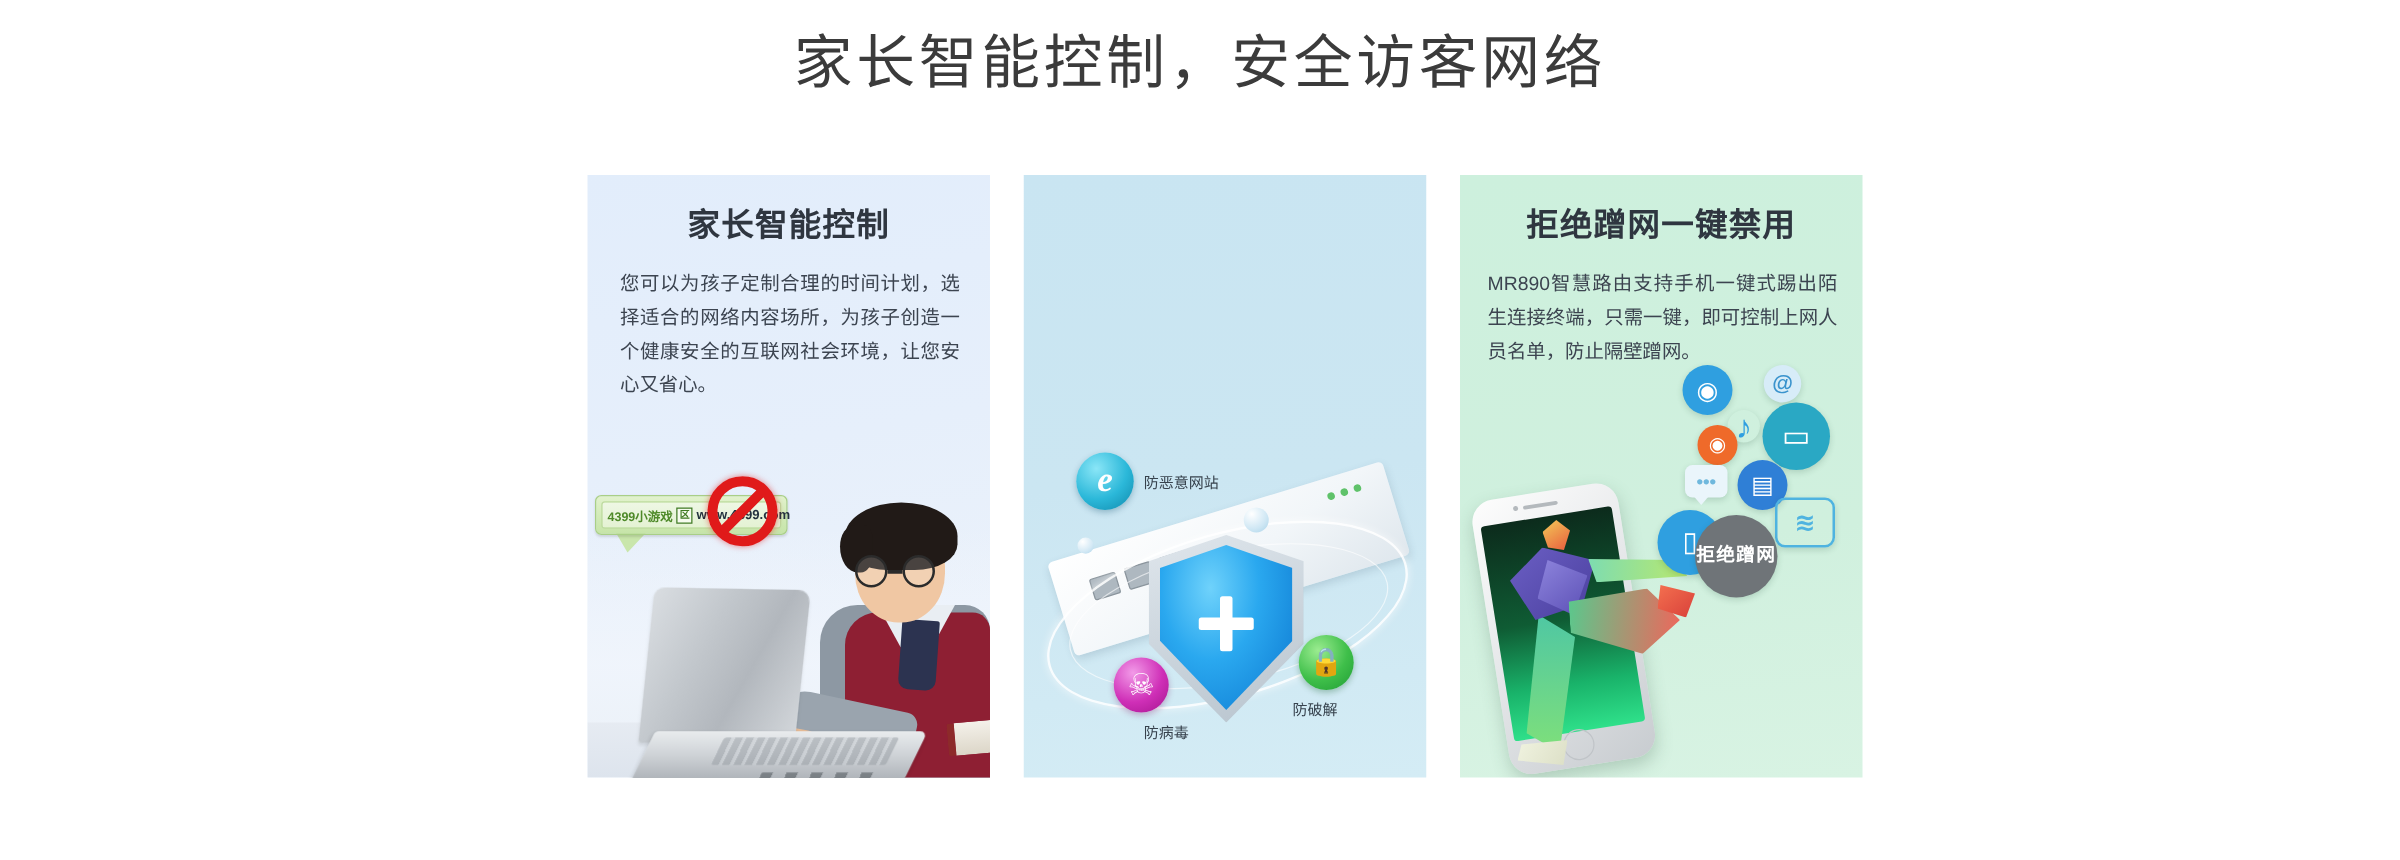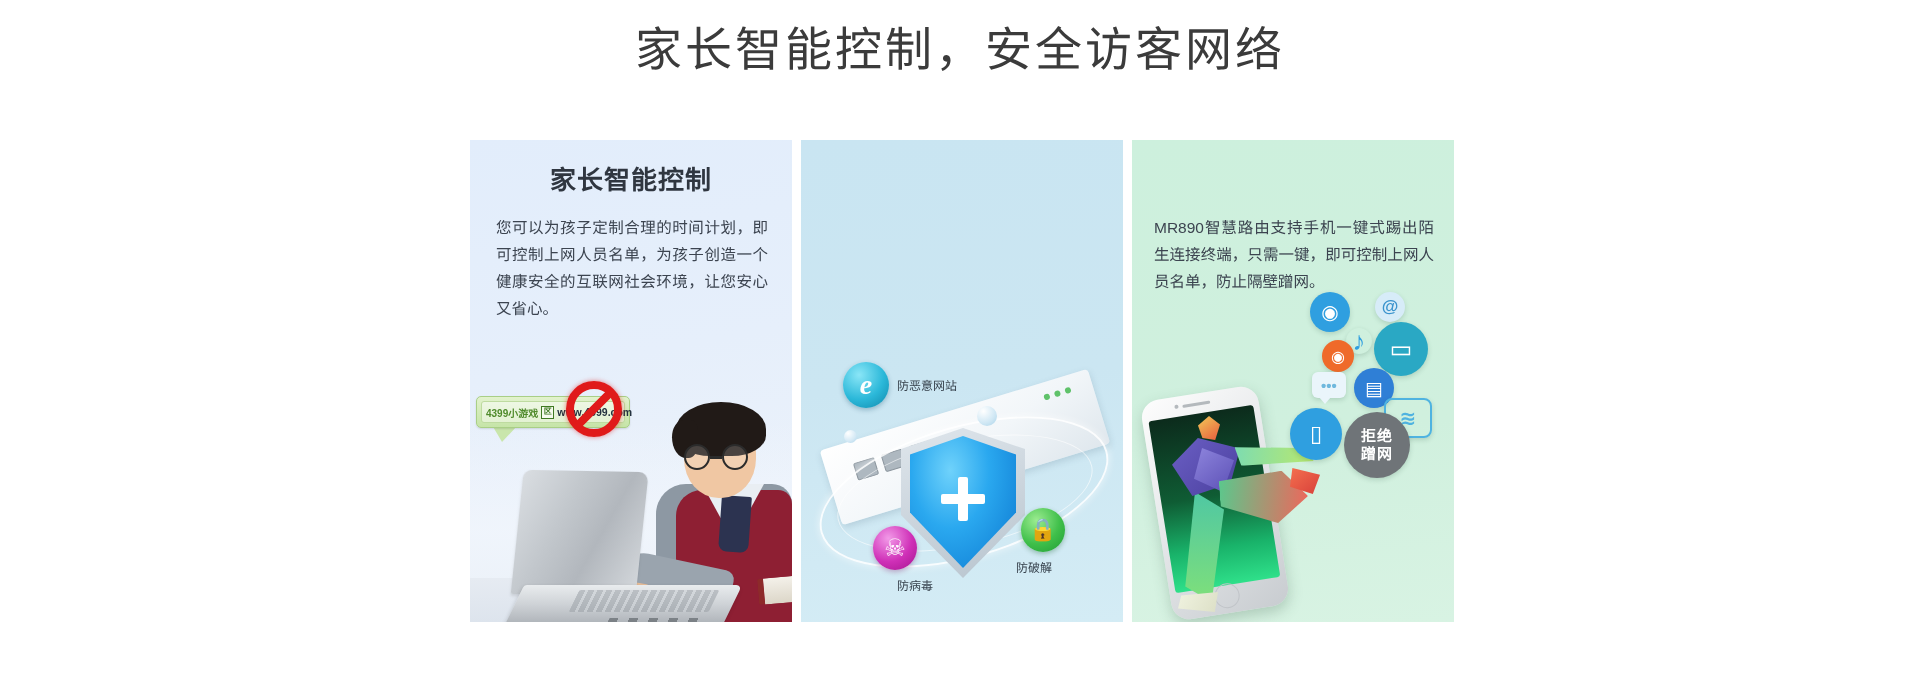--- a/index.html
+++ b/index.html
@@ -40,21 +40,21 @@
   }
 
   
   .cards {
     position: absolute;
     top: 140px;
     left: 470px;
     width: 982px;
     height: 482px;
     display: flex;
-    gap: 9px;
+    gap: 27px;
   }
   .card {
     position: relative;
     width: 322px;
     height: 482px;
     overflow: hidden;
     flex: 0 0 auto;
   }
   .card-1 { background: linear-gradient(170deg,#e2edfb 0%,#e6effb 45%,#eef3fa 100%); }
   .card-2 { background: linear-gradient(175deg,#c9e5f2 0%,#cbe6f2 50%,#d4ecf5 100%); }
@@ -342,41 +342,41 @@
   .ic-at     { left: 243px; top: 152px; width: 30px; height: 30px; background: #d7ecf8; color: #3a93cd; font-size: 17px; }
   .ic-note   { left: 214px; top: 188px; width: 26px; height: 26px; background: transparent; color: #2f9fe0; font-size: 26px; }
   .ic-laptop { left: 242px; top: 182px; width: 54px; height: 54px; background: #2aa8c4; font-size: 24px; }
   .ic-game   { left: 190px; top: 200px; width: 32px; height: 32px; background: #ef6a2a; font-size: 16px; }
   .ic-tablet { left: 222px; top: 228px; width: 40px; height: 40px; background: #2f7fd6; font-size: 19px; }
   .ic-chat   { left: 180px; top: 232px; width: 34px; height: 26px; background: #eaf5fb; color:#6fb8dd; font-size: 15px; border-radius: 6px; }
   .ic-chat::after { content:""; position:absolute; left:7px; bottom:-6px; border-left:6px solid transparent; border-right:6px solid transparent; border-top:7px solid #eaf5fb; }
   .ic-phonelock { left: 158px; top: 268px; width: 52px; height: 52px; background: #2f9fe0; font-size: 22px; }
   .ic-wifi2  { left: 252px; top: 258px; width: 44px; height: 36px; background: transparent; color: #4fb3e0; font-size: 20px; border: 2px solid #4fb3e0; border-radius: 8px; }
   .ic-reject {
-    left: 212px; top: 272px; width: 66px; height: 66px; background: #6f7478;
+    left: 188px; top: 272px; width: 66px; height: 66px; background: #6f7478;
     color: #fff; font-size: 15px; line-height: 18px; font-weight: bold; text-align: left;
-    flex-direction: column; letter-spacing: 1px;
+    letter-spacing: 1px;
   }
 
   .bottom-rule {
     position: absolute; left: 0; top: 648px; width: 1920px; height: 1px; background: #ffffff;
   }
 </style>
 </head>
 <body>
 
 <div class="page">
 
   <div class="headline">家长智能控制，安全访客网络</div>
 
   <div class="cards">
 
     <div class="card card-1">
       <div class="card-title">家长智能控制</div>
-      <div class="card-body">您可以为孩子定制合理的时间计划，即可控制上网人员名单，为孩子创造一个健康安全的互联网社会环境，让您安心又省心。</div>
+      <div class="card-body">您可以为孩子定制合理的时间计划，选择适合的网络内容场所，为孩子创造一个健康安全的互联网社会环境，让您安心又省心。</div>
 
       <div class="art1">
         <div class="art1-bg"></div>
         <div class="desk"></div>
 
         <div class="bubble-tail"></div>
         <div class="urlbubble">
           <div class="urlbubble-inner">
             <span class="urltxt-cn">4399小游戏</span>
             <span class="url-badge">区</span>
@@ -439,20 +439,21 @@
 
         <div class="bub bub-skull">☠</div>
         <div class="lbl lbl-virus">防病毒</div>
 
         <div class="bub bub-lock">🔒</div>
         <div class="lbl lbl-crack">防破解</div>
       </div>
     </div>
 
     <div class="card card-3">
+      <div class="card-title">拒绝蹭网一键禁用</div>
       <div class="card-body">MR890智慧路由支持手机一键式踢出陌生连接终端，只需一键，即可控制上网人员名单，防止隔壁蹭网。</div>
 
       <div class="art3">
         <div class="phone">
           <div class="phone-cam"></div>
           <div class="phone-speaker"></div>
           <div class="phone-screen"></div>
           <div class="phone-home"></div>
         </div>
 

